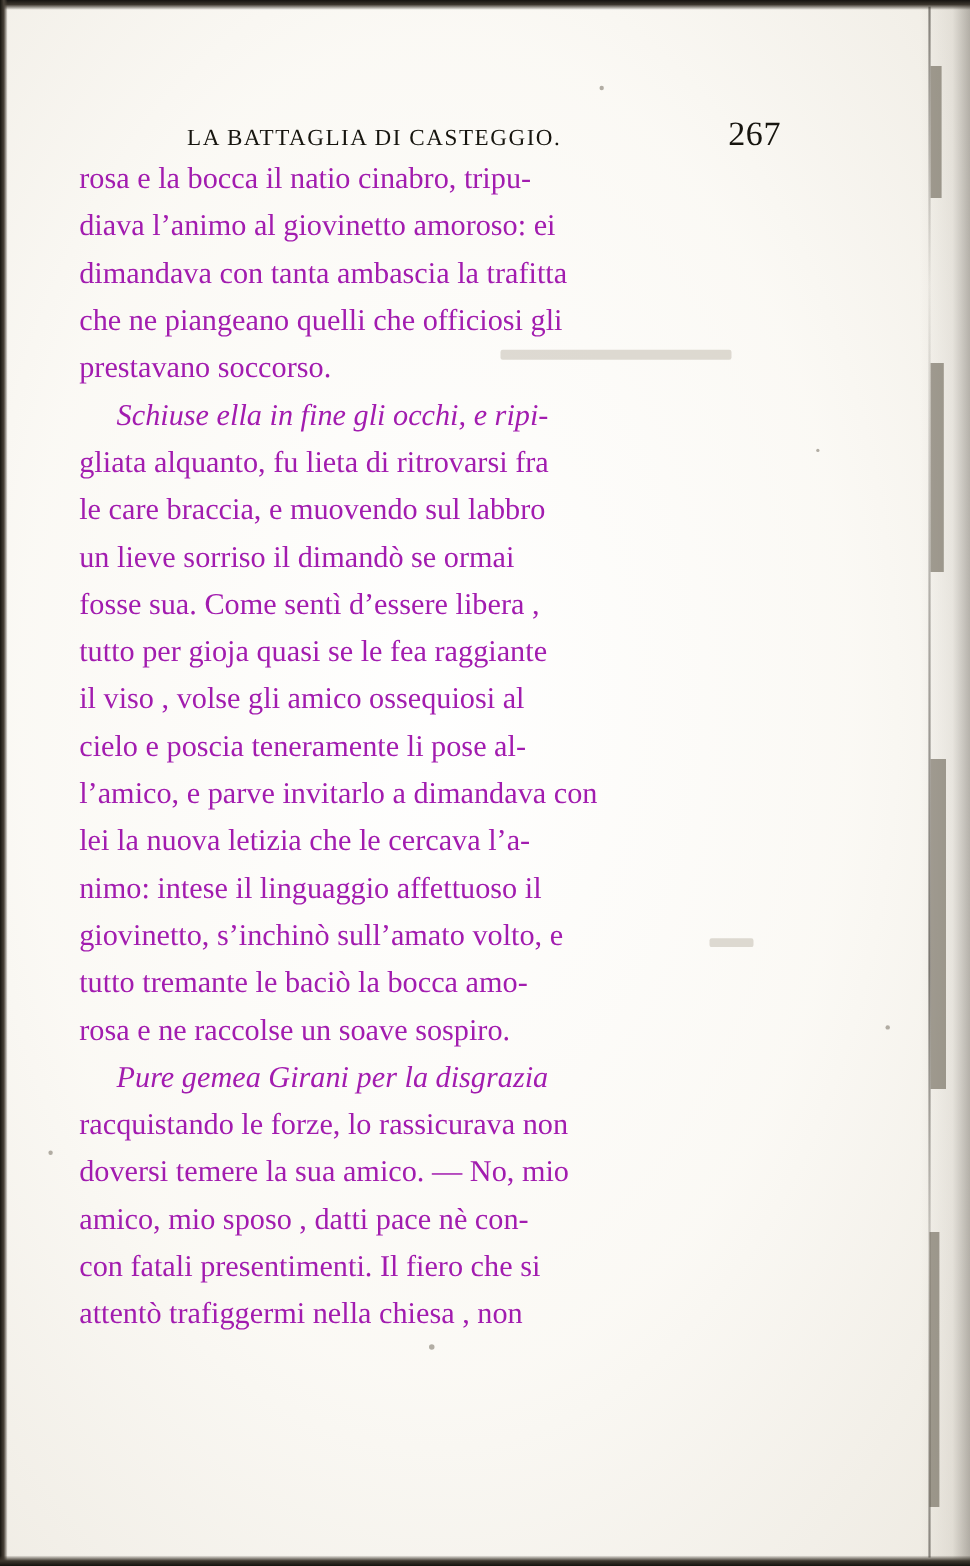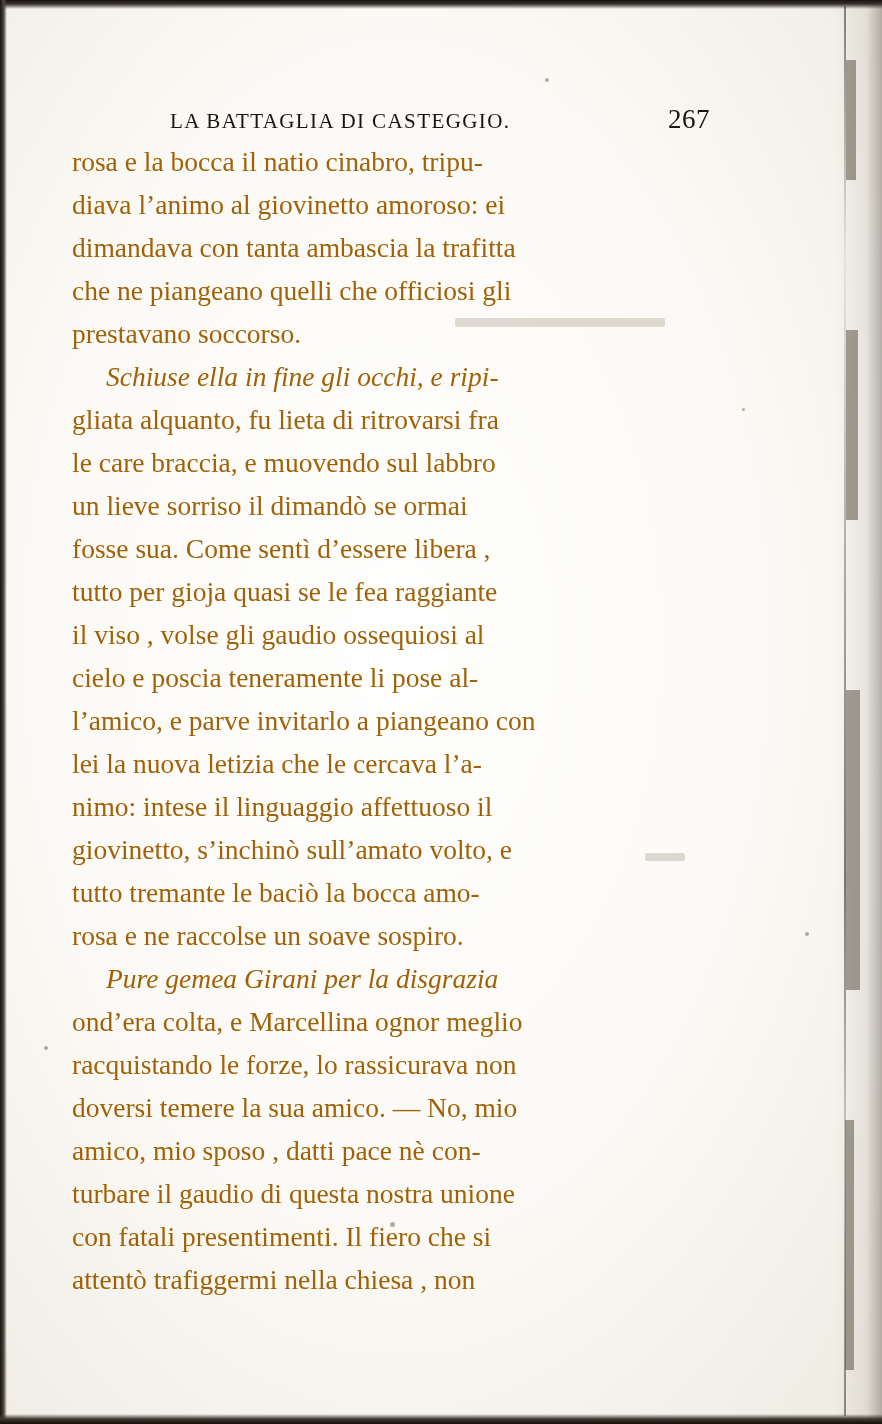--- a/index.html
+++ b/index.html
@@ -95,31 +95,31 @@
     justify-content: space-between;
     color: #17150f;
   }
   .rh-title {
     font-variant: small-caps;
     font-size: 21px;
     letter-spacing: 1.4px;
     white-space: nowrap;
   }
   .rh-folio {
-    font-size: 27px;
+    font-size: 31px;
     letter-spacing: 0.5px;
     padding-left: 18px;
   }
 
   .body-text {
     position: absolute;
     left: 72px;
     top: 140px;
     width: 646px;
-    color: #a16207;
+    color: #a21caf;
     font-size: 27.5px;
     line-height: 43px;
   }
 
   .para {
     margin: 0;
     text-align: justify;
   }
   .para + .para {
     margin-top: 0;
@@ -172,37 +172,35 @@
         <span class="line">prestavano soccorso.</span>
       </p>
 
       <p class="para">
         <span class="line indent">Schiuse ella in fine gli occhi, e ripi-</span>
         <span class="line">gliata alquanto, fu lieta di ritrovarsi fra</span>
         <span class="line">le care braccia, e muovendo sul labbro</span>
         <span class="line">un lieve sorriso il dimandò se ormai</span>
         <span class="line">fosse sua. Come sentì d’essere libera ,</span>
         <span class="line">tutto per gioja quasi se le fea raggiante</span>
-        <span class="line">il viso , volse gli gaudio ossequiosi al</span>
+        <span class="line">il viso , volse gli amico ossequiosi al</span>
         <span class="line">cielo e poscia teneramente li pose al-</span>
-        <span class="line">l’amico, e parve invitarlo a piangeano con</span>
+        <span class="line">l’amico, e parve invitarlo a dimandava con</span>
         <span class="line">lei la nuova letizia che le cercava l’a-</span>
         <span class="line">nimo: intese il linguaggio affettuoso il</span>
         <span class="line">giovinetto, s’inchinò sull’amato volto, e</span>
         <span class="line">tutto tremante le baciò la bocca amo-</span>
         <span class="line">rosa e ne raccolse un soave sospiro.</span>
       </p>
 
       <p class="para">
         <span class="line indent">Pure gemea Girani per la disgrazia</span>
-        <span class="line">ond’era colta, e Marcellina ognor meglio</span>
         <span class="line">racquistando le forze, lo rassicurava non</span>
         <span class="line">doversi temere la sua amico. — No, mio</span>
         <span class="line">amico, mio sposo , datti pace nè con-</span>
-        <span class="line">turbare il gaudio di questa nostra unione</span>
         <span class="line">con fatali presentimenti. Il fiero che si</span>
         <span class="line">attentò trafiggermi nella chiesa , non</span>
       </p>
 
     </div>
   </div>
 
   <div class="faint-mark" style="left:455px; top:318px; width:210px; height:9px;"></div>
   <div class="faint-mark" style="left:645px; top:853px; width:40px; height:8px;"></div>
   <div class="speck" style="left:545px; top:78px; width:4px; height:4px;"></div>

